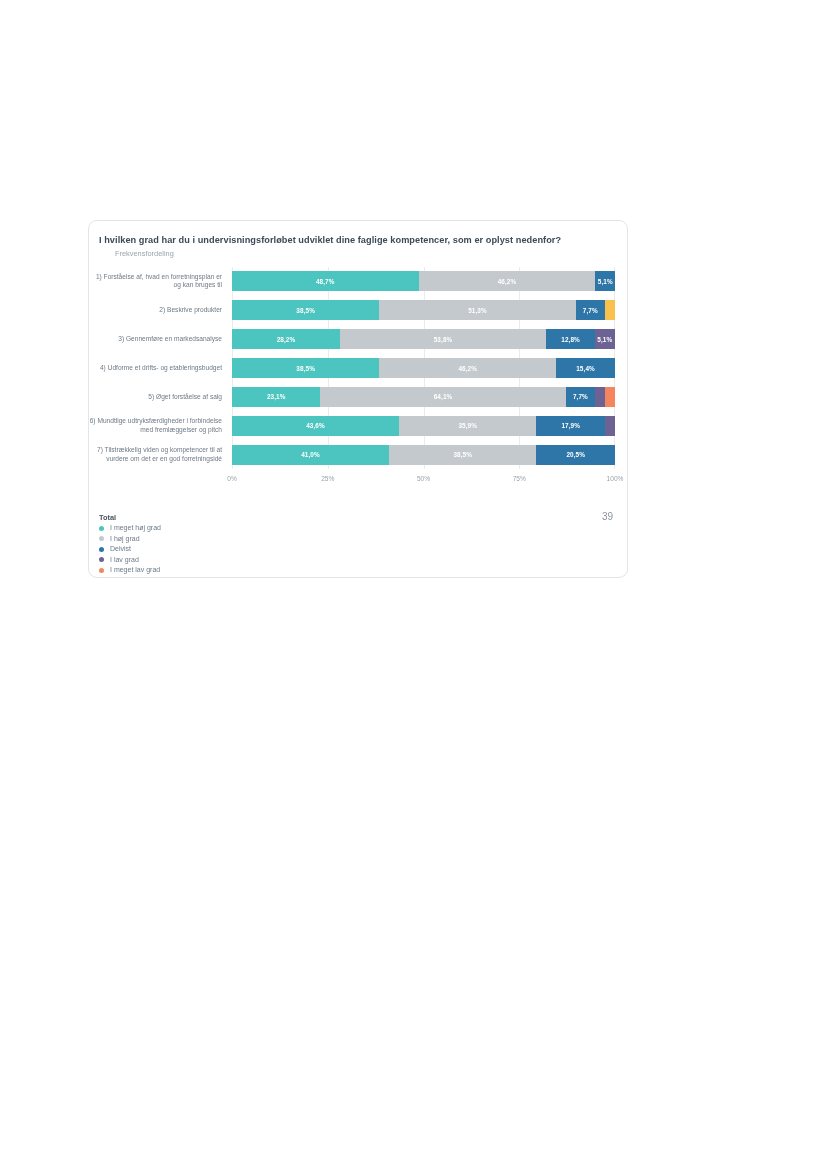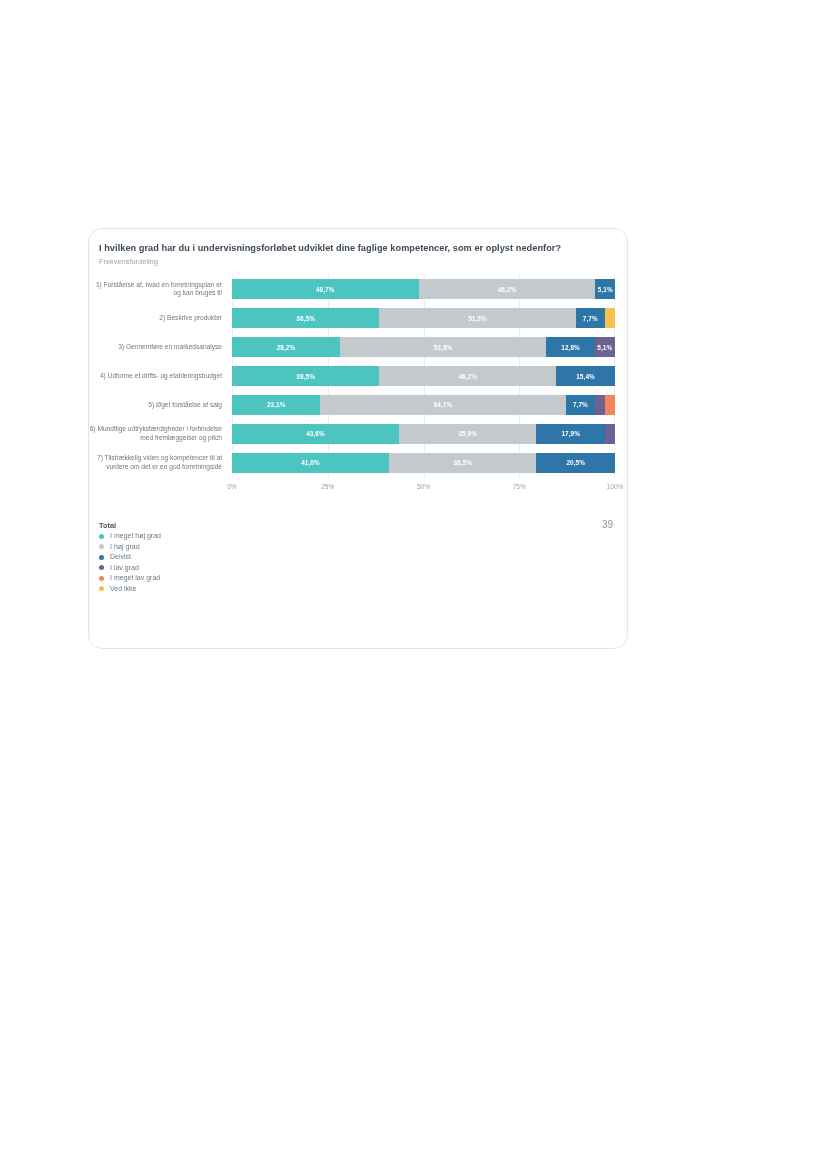--- a/index.html
+++ b/index.html
@@ -12,46 +12,46 @@
     height: 1169px;
     position: relative;
     font-family: "Liberation Sans", sans-serif;
     -webkit-font-smoothing: antialiased;
   }
 
   
   #report-card {
     position: absolute;
     left: 88px;
-    top: 228px;
+    top: 220px;
     width: 540px;
-    height: 421px;
+    height: 358px;
     background: #ffffff;
     border: 1px solid #e2e5e8;
-    border-radius: 14px;
+    border-radius: 9px;
     box-sizing: border-box;
     overflow: hidden;
   }
 
   
   .card-header {
     padding: 13px 14px 0 10px;
   }
   .card-title {
     font-size: 9.2px;
     font-weight: bold;
     color: #3d4a57;
     letter-spacing: 0.05px;
     line-height: 12px;
     margin: 0;
   }
   .card-subtitle {
     font-size: 7.4px;
     color: #9aa3ab;
-    margin: 3px 0 0 0;
+    margin: 3px 0 0 16px;
     line-height: 9px;
   }
 
   
   .chart-wrap {
     position: relative;
     margin-top: 9px;
     height: 225px;
   }
 

